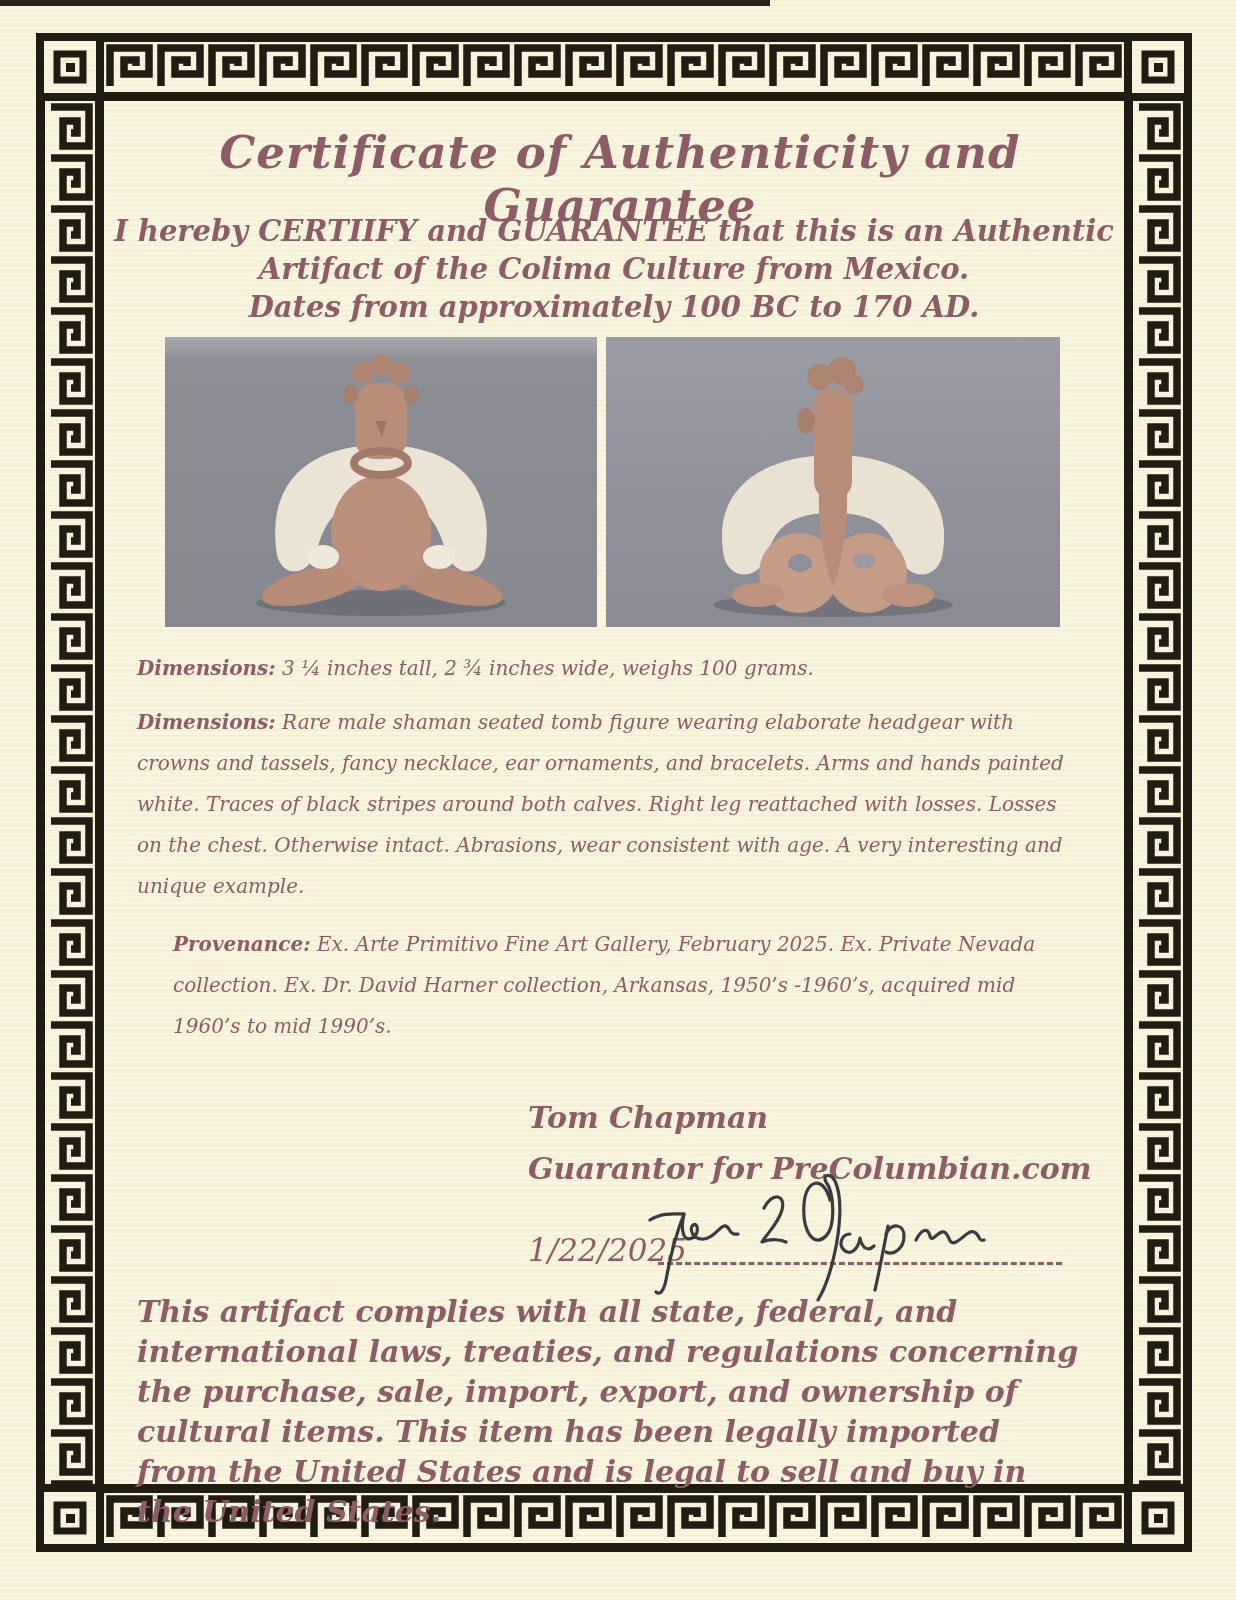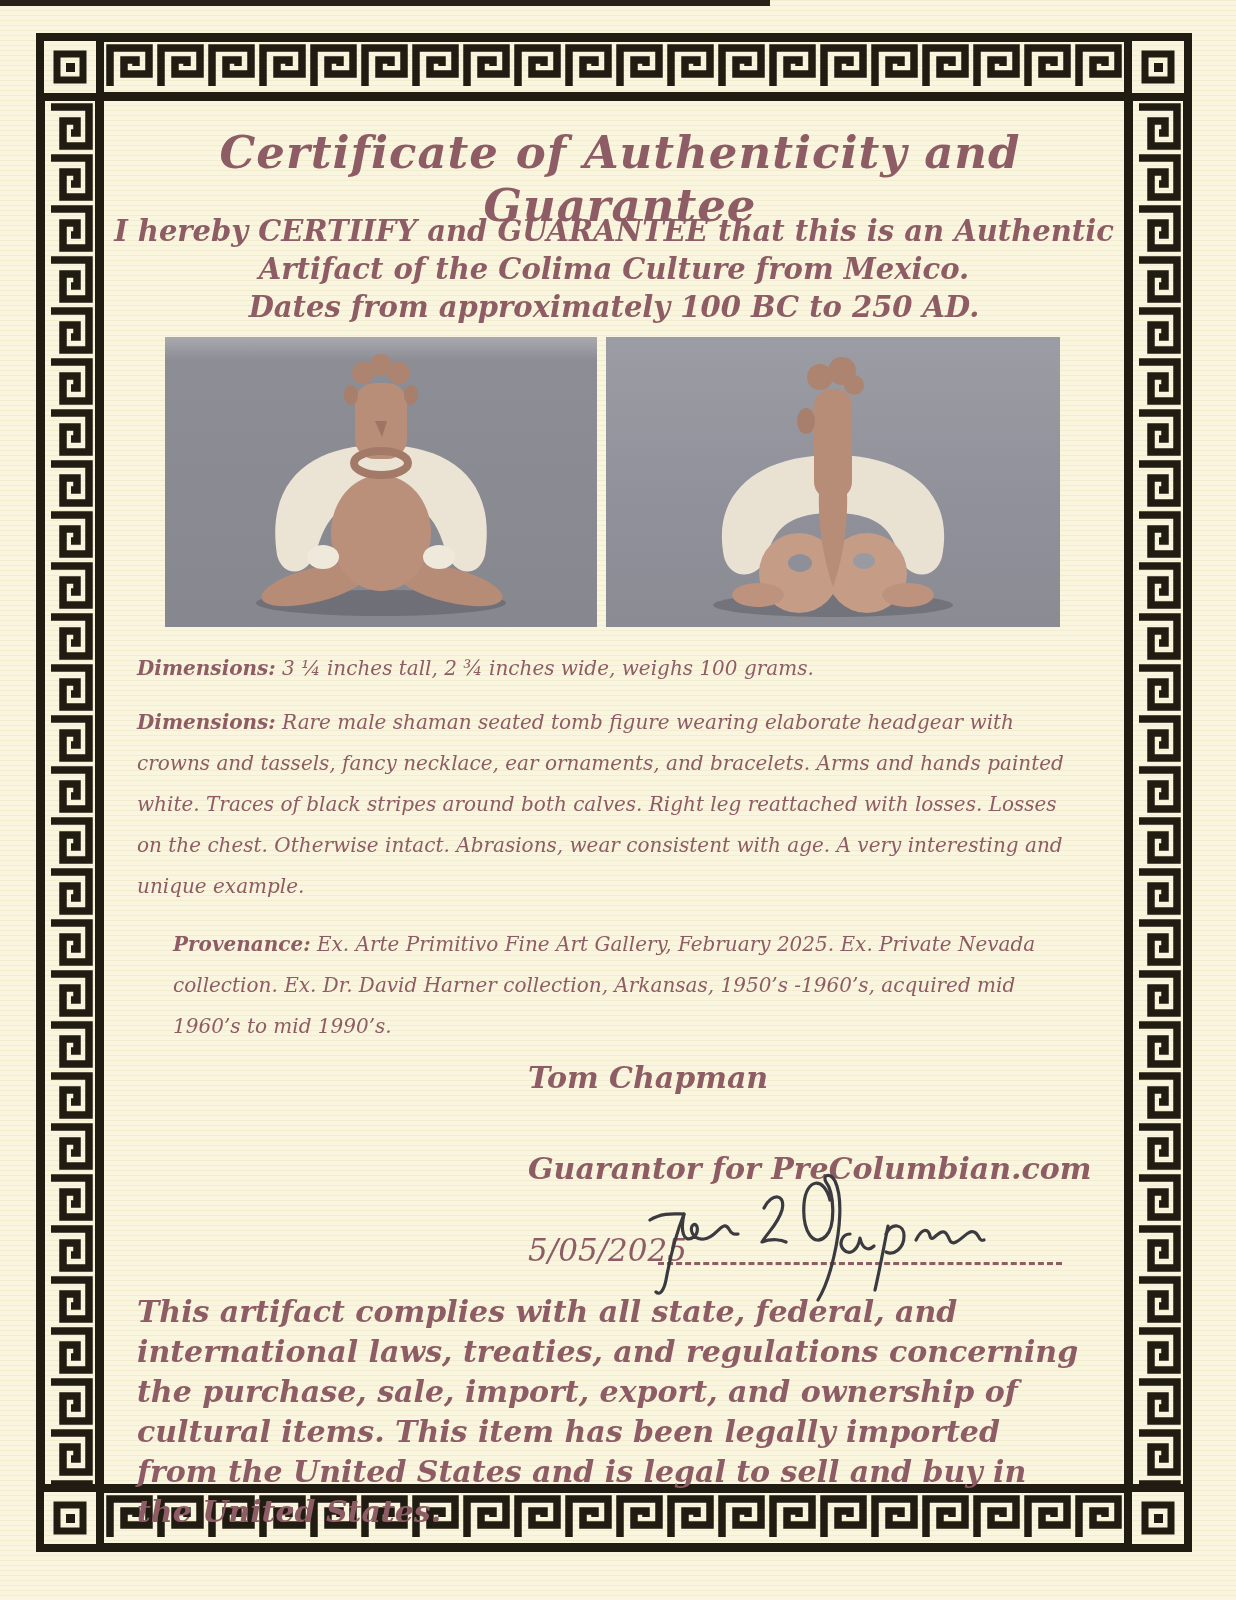--- a/index.html
+++ b/index.html
@@ -39,21 +39,21 @@
   .photo.front{left:165px;width:432px;background:linear-gradient(180deg,#a9a9af 0%,#8d8d95 8%,#87878f 100%);}
   .photo.back{left:606px;width:454px;background:linear-gradient(180deg,#9c9ca4 0%,#90909a 60%,#8b8b93 100%);}
   .para{
     position:absolute;left:137px;right:158px;
     font-size:20px;font-style:italic;line-height:41px;
   }
   .para b{font-weight:bold;}
   .dims{top:648px;}
   .desc{top:702px;}
   .prov{top:924px;margin-left:36px;}
-  .sig-name{position:absolute;top:1060px;left:528px;font-size:30px;font-weight:bold;font-style:italic;}
+  .sig-name{position:absolute;top:1100px;left:528px;font-size:30px;font-weight:bold;font-style:italic;}
   .sig-role{position:absolute;top:1137px;left:528px;font-size:30px;font-weight:bold;font-style:italic;margin-top:14px;}
   .sig-date{position:absolute;top:1232px;left:528px;font-size:31px;font-style:italic;}
   .sig-line{position:absolute;top:1262px;left:658px;width:404px;border-top:3px dashed #8d5c64;}
   .sig-script{position:absolute;top:1168px;left:632px;width:440px;height:150px;}
   .legal{
     position:absolute;top:1292px;left:137px;right:150px;
     font-size:30px;font-style:italic;font-weight:bold;line-height:40px;color:#8d5c64;
   }
 </style>
 </head>
@@ -116,21 +116,21 @@
     <rect x="4" y="4" width="60" height="60" fill="none" stroke="#211c12" stroke-width="8"></rect>
     <rect x="21" y="21" width="26" height="26" fill="none" stroke="#211c12" stroke-width="7"></rect>
     <rect x="30" y="30" width="9" height="9" fill="#211c12"></rect>
   </svg>
 
   <div class="title">Certificate of Authenticity and Guarantee</div>
 
   <div class="intro">
     <div>I hereby CERTIIFY and GUARANTEE that this is an Authentic</div>
     <div>Artifact of the Colima Culture from Mexico.</div>
-    <div>Dates from approximately 100 BC to 250 AD.</div>
+    <div>Dates from approximately 100 BC to 170 AD.</div>
   </div>
 
   <div class="photo front" title="seated shaman figure, front view">
     <svg viewBox="0 0 432 290" width="432" height="290">
       <ellipse cx="216" cy="266" rx="125" ry="13" fill="rgba(40,40,48,.25)"></ellipse>
       <ellipse cx="150" cy="248" rx="55" ry="17" fill="#b68c76" transform="rotate(-14 150 248)"></ellipse>
       <ellipse cx="284" cy="248" rx="55" ry="17" fill="#b68c76" transform="rotate(14 284 248)"></ellipse>
       <path d="M112,218 C100,140 150,108 216,108 C282,108 332,140 320,218
                C314,242 288,240 280,212 C270,178 256,164 216,164
                C176,164 162,178 152,212 C144,240 118,242 112,218 Z" fill="#ebe4d5"></path>
@@ -176,21 +176,21 @@
   <div class="para desc">
     <b>Dimensions:</b><span> Rare male shaman seated tomb figure wearing elaborate headgear with crowns and tassels, fancy necklace, ear ornaments, and bracelets. Arms and hands painted white. Traces of black stripes around both calves. Right leg reattached with losses. Losses on the chest. Otherwise intact. Abrasions, wear consistent with age. A very interesting and unique example.</span>
   </div>
 
   <div class="para prov">
     <b>Provenance:</b><span> Ex. Arte Primitivo Fine Art Gallery, February 2025. Ex. Private Nevada collection. Ex. Dr. David Harner collection, Arkansas, 1950’s -1960’s, acquired mid 1960’s to mid 1990’s.</span>
   </div>
 
   <div class="sig-name">Tom Chapman</div>
   <div class="sig-role">Guarantor for PreColumbian.com</div>
-  <div class="sig-date">5/05/2025</div>
+  <div class="sig-date">1/22/2025</div>
   <div class="sig-line"></div>
 
   <svg class="sig-script" viewBox="0 0 440 150">
     <g fill="none" stroke="#3b3a40" stroke-width="3.2" stroke-linecap="round" stroke-linejoin="round">
       <path d="M18,52 C30,44 44,46 52,46 C44,66 38,90 34,112 C32,122 28,128 24,124"></path>
       <path d="M52,46 C48,64 52,74 60,70 C68,66 66,54 61,57 C57,60 60,72 72,71 C82,70 86,60 92,58 C98,56 96,68 106,66"></path>
       <path d="M132,40 C140,24 154,26 150,42 C146,56 136,64 130,74 C140,70 150,72 154,74"></path>
       <path d="M198,32 C192,8 174,10 172,36 C170,64 182,80 194,68 C204,58 202,24 194,14 C190,7 198,4 203,13 C211,30 208,62 202,88 C198,106 192,122 186,132"></path>
       <path d="M218,66 C210,66 206,76 212,82 C218,88 226,82 228,70 C230,80 236,84 242,78"></path>
       <path d="M256,58 C252,78 248,100 243,122"></path>

